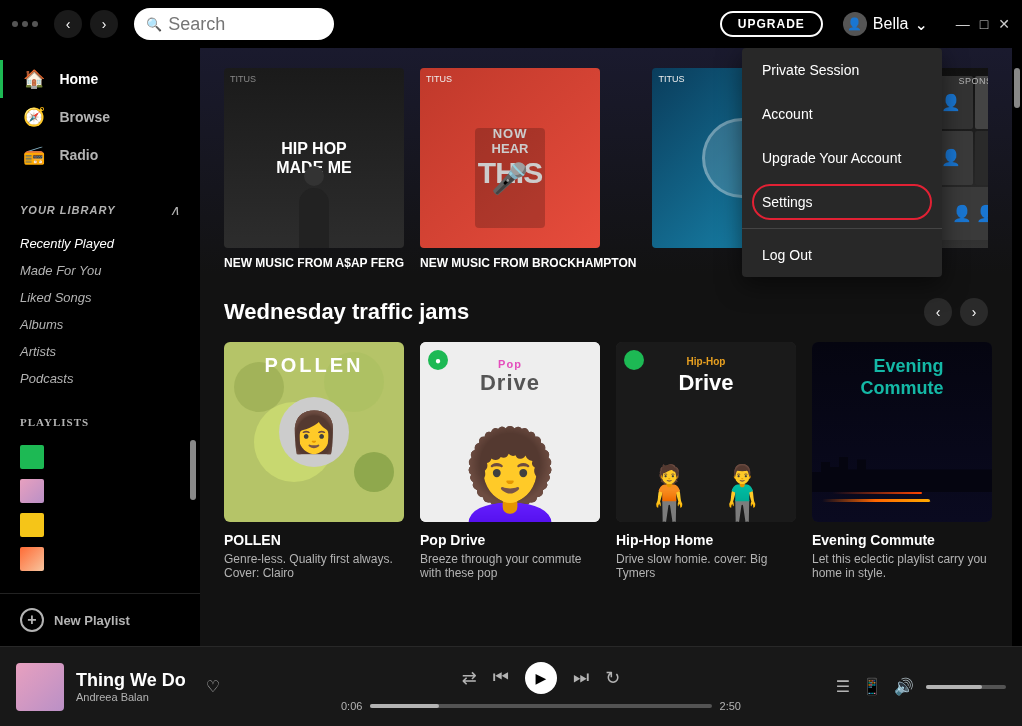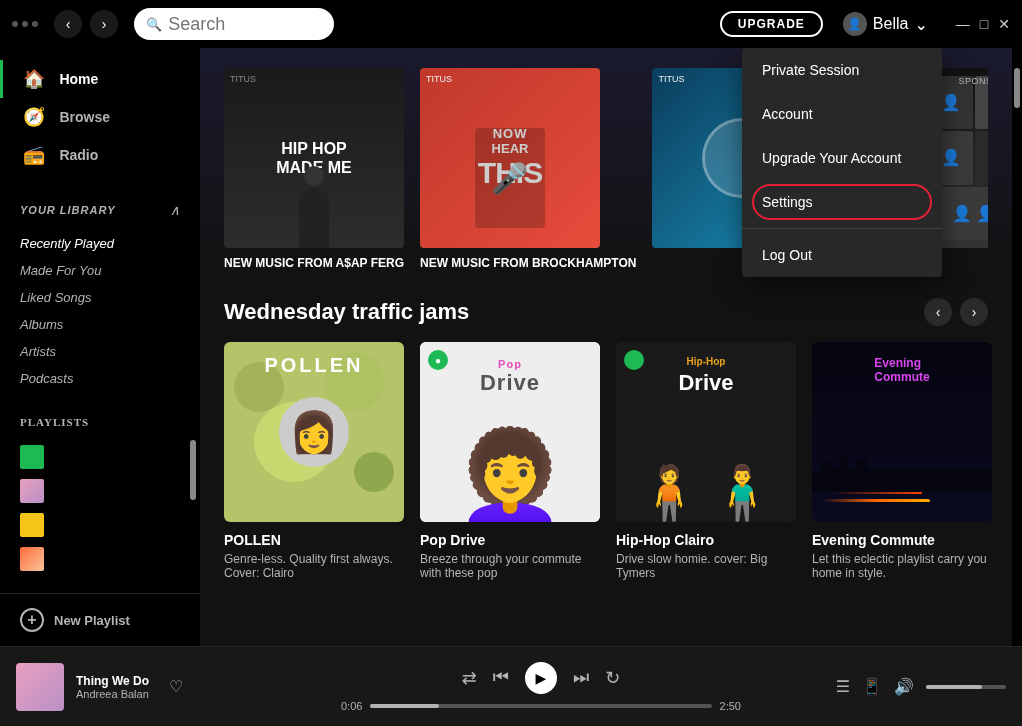--- a/index.html
+++ b/index.html
@@ -322,21 +322,21 @@
       display: flex; align-items: center; gap: 12px;
       width: 280px;
     }
     .track-thumb {
       width: 48px; height: 48px;
       background: linear-gradient(135deg, #e8a0bf, #ba90c6);
       border-radius: 4px;
       flex-shrink: 0;
     }
     .track-info {}
-    .track-name { font-size: 12px; font-weight: 600; color: #fff; }
+    .track-name { font-size: 18px; font-weight: 600; color: #fff; }
     .track-artist { font-size: 11px; color: #b3b3b3; }
     .heart-btn {
       background: none; border: none; color: #b3b3b3;
       cursor: pointer; font-size: 16px; margin-left: 8px;
     }
 
     .player-controls {
       flex: 1;
       display: flex; flex-direction: column; align-items: center;
     }
@@ -643,35 +643,35 @@
             <div style="position:relative; width:100%; height:100%; background:#1a1a1a; display:flex; align-items:center; justify-content:center; flex-direction:column;">
               <div class="spotify-dot" style="position:absolute; top:8px; left:8px; width:20px; height:20px; background:#1db954; border-radius:50%; z-index:2;"></div>
               <div style="position:absolute; top:14px; left:50%; transform:translateX(-50%); font-size:10px; color:#e8a020; font-weight:700; white-space:nowrap;">Hip-Hop</div>
               <div style="position:absolute; top:28px; left:50%; transform:translateX(-50%); font-size:22px; color:#fff; font-weight:900;">Drive</div>
               <div style="position:absolute; bottom:0; width:100%; height:110px; display:flex; align-items:flex-end; justify-content:center; gap:4px;">
                 <div style="font-size:55px; line-height:1;">🧍</div>
                 <div style="font-size:55px; line-height:1;">🧍‍♂️</div>
               </div>
             </div>
           </div>
-          <div class="playlist-card-name">Hip-Hop Clairo</div>
+          <div class="playlist-card-name">Hip-Hop Home</div>
           <div class="playlist-card-desc">Drive slow homie. cover: Big Tymers</div>
         </div>
 
         <div class="playlist-card">
           <div class="playlist-card-art evening-bg">
             <div style="position:relative; width:100%; height:100%; overflow:hidden;">
 
               <div style="position:absolute; inset:0; background:linear-gradient(to bottom, #050510, #0a0a20);"></div>
 
               <div style="position:absolute; bottom:20px; left:0; right:0; height:40px;">
                 <div style="position:absolute; bottom:0; left:10px; width:60%; height:3px; background:linear-gradient(to right, transparent, #ff6600, #ffaa00); border-radius:2px; transform:perspective(100px) rotateX(20deg);"></div>
                 <div style="position:absolute; bottom:8px; left:20px; width:50%; height:2px; background:linear-gradient(to right, transparent, #ff4400); border-radius:2px;"></div>
               </div>
-              <div style="position:absolute; top:14px; left:50%; transform:translateX(-50%); font-size:12px; font-weight:900; color:#d946ef; white-space:nowrap; text-align:left; line-height:1.2;">Evening<br>Commute</div>
+              <div style="position:absolute; top:14px; left:50%; transform:translateX(-50%); font-size:18px; font-weight:900; color:#14b8a6; white-space:nowrap; text-align:right; line-height:1.2;">Evening<br>Commute</div>
 
               <div style="position:absolute; bottom:30px; left:0; right:0; height:50px; background:#050510; clip-path:polygon(0% 100%, 0% 60%, 5% 60%, 5% 40%, 10% 40%, 10% 50%, 15% 50%, 15% 30%, 20% 30%, 20% 55%, 25% 55%, 25% 35%, 30% 35%, 30% 55%, 100% 55%, 100% 100%);"></div>
             </div>
           </div>
           <div class="playlist-card-name">Evening Commute</div>
           <div class="playlist-card-desc">Let this eclectic playlist carry you home in style.</div>
         </div>
 
       </div>
     </div>

